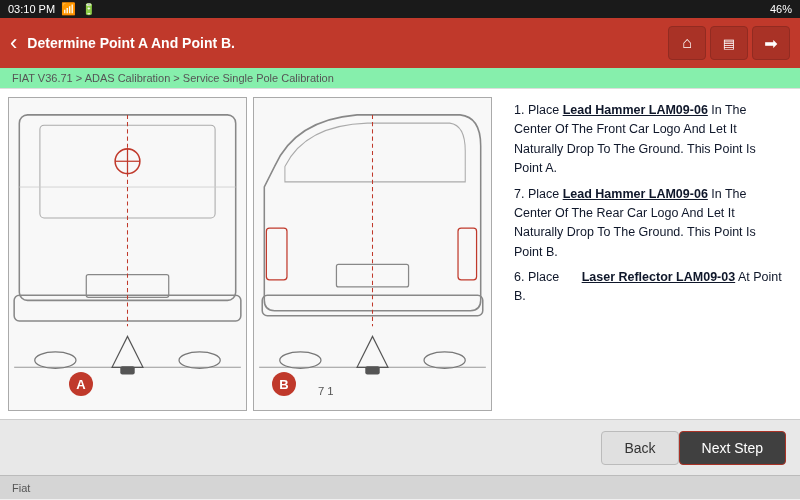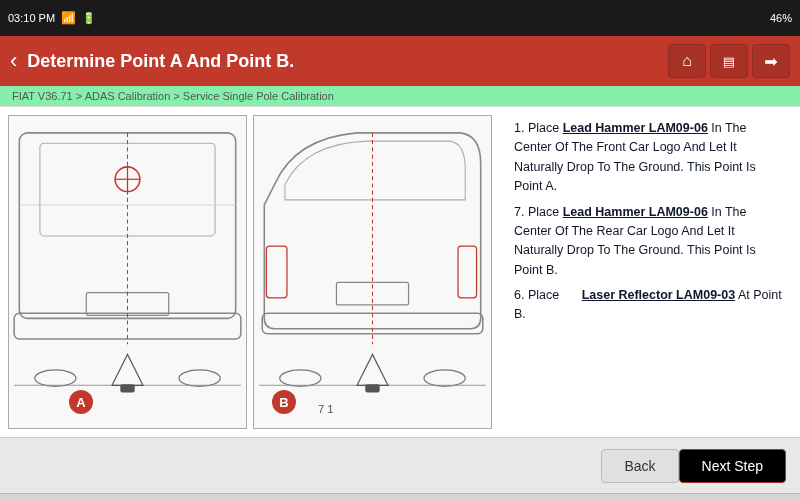--- a/index.html
+++ b/index.html
@@ -2,21 +2,21 @@
 <html><head>
   <meta charset="utf-8">
   <style>
     * { margin: 0; padding: 0; box-sizing: border-box; }
     body { width: 800px; height: 500px; font-family: Arial, sans-serif; background: #f0f0f0; overflow: hidden; position: relative; }
 
     
     .status-bar {
       background: #1a1a1a;
       color: white;
-      height: 36px;
+      height: 18px;
       display: flex;
       align-items: center;
       justify-content: space-between;
       padding: 0 8px;
       font-size: 11px;
     }
     .status-left { display: flex; align-items: center; gap: 6px; }
     .status-right { display: flex; align-items: flex-end; gap: 4px; }
 
     
@@ -30,21 +30,21 @@
     }
     .header-back-btn {
       color: white;
       font-size: 22px;
       cursor: pointer;
       display: flex;
       align-items: center;
     }
     .header-title {
       color: white;
-      font-size: 18px;
+      font-size: 14px;
       font-weight: bold;
       flex: 1;
     }
     .header-icons {
       display: flex;
       gap: 4px;
     }
     .header-icon-btn {
       background: #a93226;
       border: 1px solid #922b21;
@@ -152,21 +152,21 @@
     .nav-btn {
       background: #e0e0e0;
       border: 1px solid #bbb;
       border-radius: 4px;
       padding: 8px 22px;
       font-size: 14px;
       cursor: pointer;
       color: #333;
     }
     .nav-btn.primary {
-      background: #000000;
+      background: #404040;
       color: white;
       border-color: #a93226;
     }
 
     
     .footer {
       background: #d5d5d5;
       height: 24px;
       display: flex;
       align-items: center;

